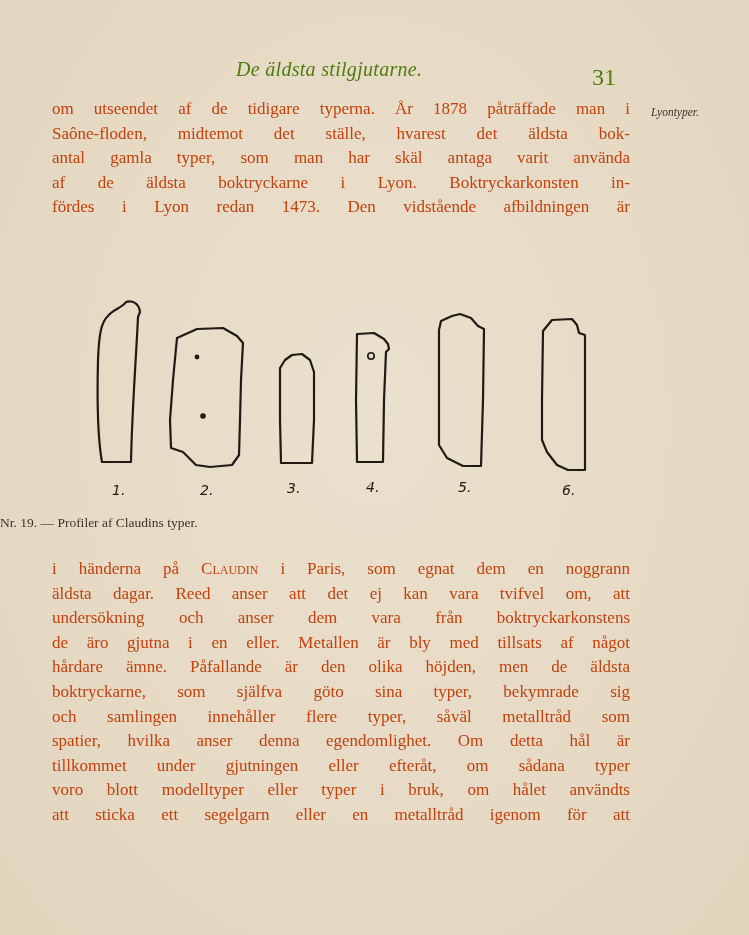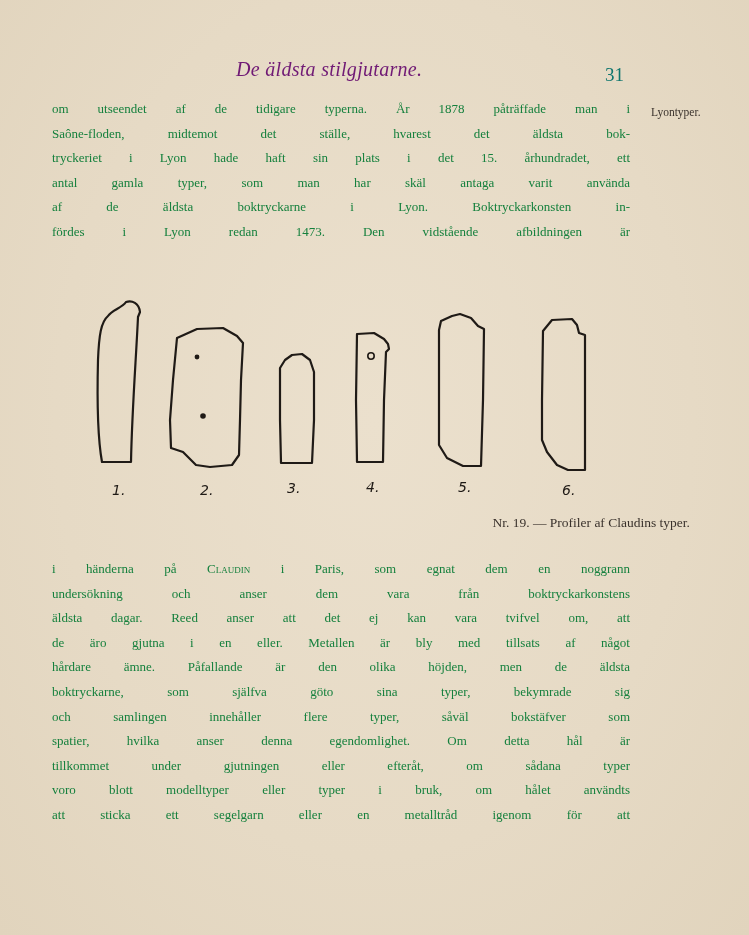--- a/index.html
+++ b/index.html
@@ -11,61 +11,60 @@
     font-family: "Liberation Serif", "DejaVu Serif", serif;
     color: #2a2420;
   }
   .page-bg {
     position: absolute; inset: 0;
     background: radial-gradient(ellipse at 50% 45%, #ebe0cd 0%, #e6dac5 60%, #e1d4bd 100%);
   }
   .running-head {
     position: absolute; top: 58px; left: 236px;
     font-style: italic; font-size: 20px; letter-spacing: 0.3px;
-    color: #701a75;
+    color: #4d7c0f;
   }
   .page-number {
     position: absolute; top: 64px; left: 592px;
-    font-size: 19px; color: #0f766e; margin-left: 13px;
+    font-size: 24px; color: #4d7c0f;
   }
   .margin-note {
     position: absolute; top: 106px; left: 651px;
-    font-size: 11.5px; color: #3a322c;
+    font-style: italic; font-size: 11.5px; color: #3a322c;
   }
   .para {
     position: absolute; left: 52px; width: 578px;
-    font-size: 13px; line-height: 24.6px;
-    text-align: justify; color: #15803d;
+    font-size: 17px; line-height: 24.6px;
+    text-align: justify; color: #c2410c;
   }
   .para .line {
     display: block; text-align: justify; text-align-last: justify;
     white-space: nowrap;
   }
   .sc { font-variant: small-caps; }
   #para1 { top: 97px; }
   #para2 { top: 557px; }
   .figure { position: absolute; left: 0; top: 0; width: 749px; height: 540px; }
   .caption {
     position: absolute; top: 515px; left: 0; width: 690px;
-    text-align: right; font-size: 13.5px; color: #3a322c;
+    text-align: left; font-size: 13.5px; color: #3a322c;
   }
 </style>
 </head>
 <body>
 
 <div class="page-bg"></div>
 
 <div class="running-head">De äldsta stilgjutarne.</div>
 <div class="page-number">31</div>
 <div class="margin-note">Lyontyper.</div>
 
 <div class="para" id="para1">
   <span class="line">om utseendet af de tidigare typerna. År 1878 påträffade man i</span>
   <span class="line">Saône-floden, midtemot det ställe, hvarest det äldsta bok-</span>
-  <span class="line">tryckeriet i Lyon hade haft sin plats i det 15. århundradet, ett</span>
   <span class="line">antal gamla typer, som man har skäl antaga varit använda</span>
   <span class="line">af de äldsta boktryckarne i Lyon. Boktryckarkonsten in-</span>
   <span class="line">fördes i Lyon redan 1473. Den vidstående afbildningen är</span>
 </div>
 
 <svg class="figure" viewBox="0 0 749 540" xmlns="http://www.w3.org/2000/svg">
   <g fill="none" stroke="#1f1a16" stroke-width="2.2" stroke-linejoin="round" stroke-linecap="round">
     <path d="M108 316 C112 310 122 308 126 302 C132 300 139 303 140 312 L138 317 C136 360 132 410 131 462 L102 462 C98 440 97 400 98 360 C99 335 101 322 108 316 Z"></path>
     <path d="M177 338 L197 329 L223 328 L237 336 L243 343 L241 380 L240 420 L239 455 L232 465 L210 467 L196 465 L183 452 L171 448 L170 420 L173 380 Z"></path>
     <path d="M280 368 L285 360 L292 355 L302 354 L310 360 L314 372 L314 420 L312 463 L281 463 L280 420 Z"></path>
@@ -83,23 +82,23 @@
     <text x="366" y="492">4.</text>
     <text x="458" y="492">5.</text>
     <text x="562" y="495">6.</text>
   </g>
 </svg>
 
 <div class="caption">Nr. 19. — Profiler af Claudins typer.</div>
 
 <div class="para" id="para2">
   <span class="line"><span>i händerna på </span><span class="sc">Claudin</span><span> i Paris, som egnat dem en noggrann</span></span>
+  <span class="line">äldsta dagar. Reed anser att det ej kan vara tvifvel om, att</span>
   <span class="line">undersökning och anser dem vara från boktryckarkonstens</span>
-  <span class="line">äldsta dagar. Reed anser att det ej kan vara tvifvel om, att</span>
   <span class="line">de äro gjutna i en eller. Metallen är bly med tillsats af något</span>
   <span class="line">hårdare ämne. Påfallande är den olika höjden, men de äldsta</span>
   <span class="line">boktryckarne, som själfva göto sina typer, bekymrade sig</span>
-  <span class="line">och samlingen innehåller flere typer, såväl bokstäfver som</span>
+  <span class="line">och samlingen innehåller flere typer, såväl metalltråd som</span>
   <span class="line">spatier, hvilka anser denna egendomlighet. Om detta hål är</span>
   <span class="line">tillkommet under gjutningen eller efteråt, om sådana typer</span>
   <span class="line">voro blott modelltyper eller typer i bruk, om hålet användts</span>
   <span class="line">att sticka ett segelgarn eller en metalltråd igenom för att</span>
 </div>
 
 </body></html>

